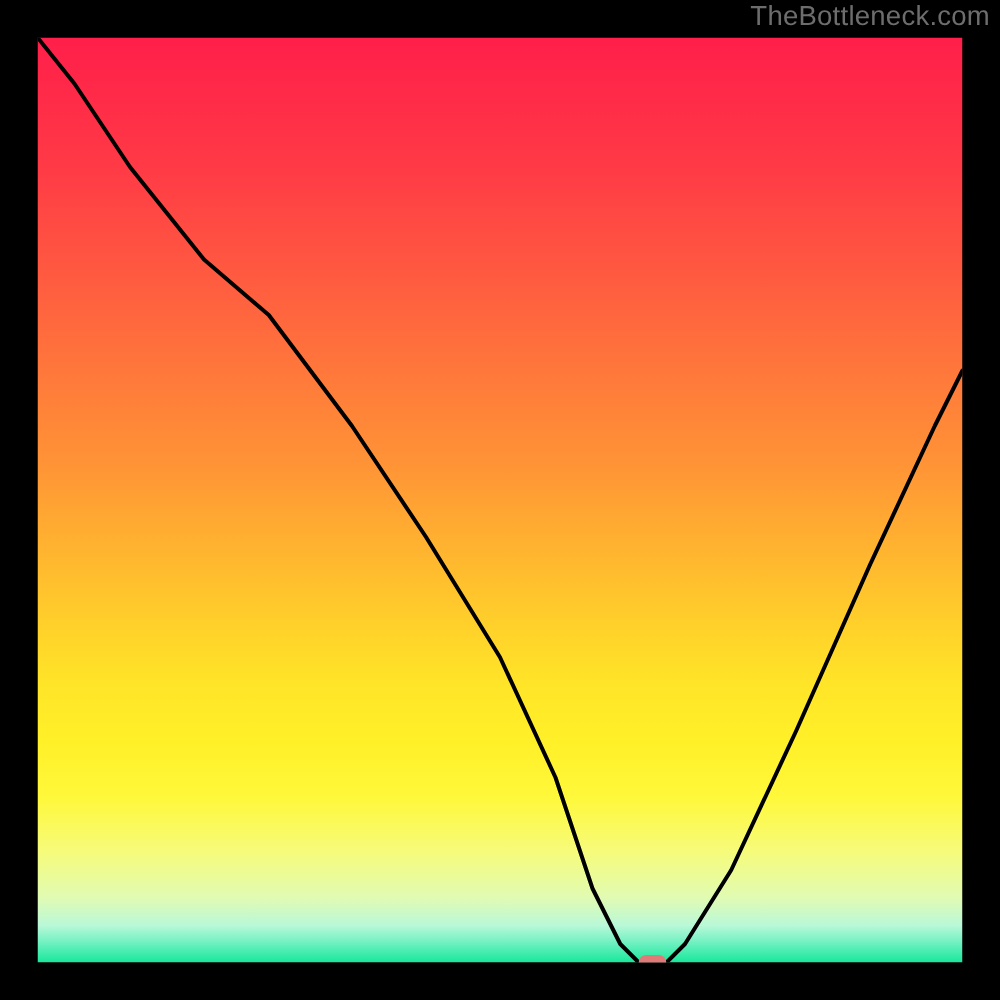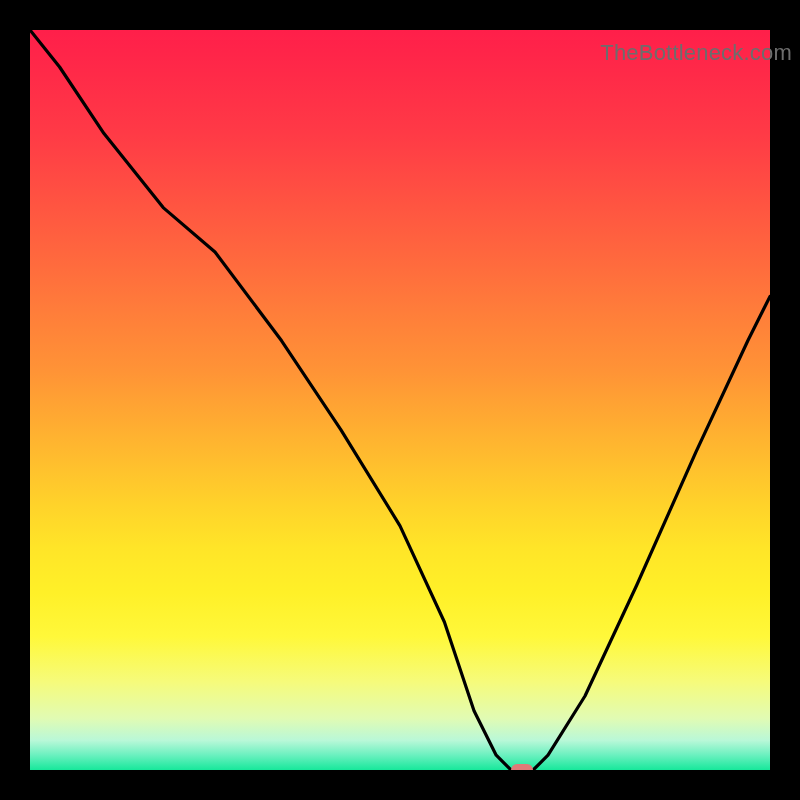--- a/index.html
+++ b/index.html
@@ -18,21 +18,20 @@
   }
   .watermark {
     position: absolute;
     top: 0;
     right: 8px;
     color: #6d6d6d;
     font-size: 22px;
     font-weight: 400;
     letter-spacing: 0.2px;
     z-index: 5;
-    margin-top: 40px;
   }
   .plot-area {
     position: absolute;
     top: 30px;
     left: 30px;
     width: 740px;
     height: 740px;
     overflow: hidden;
   }
   

